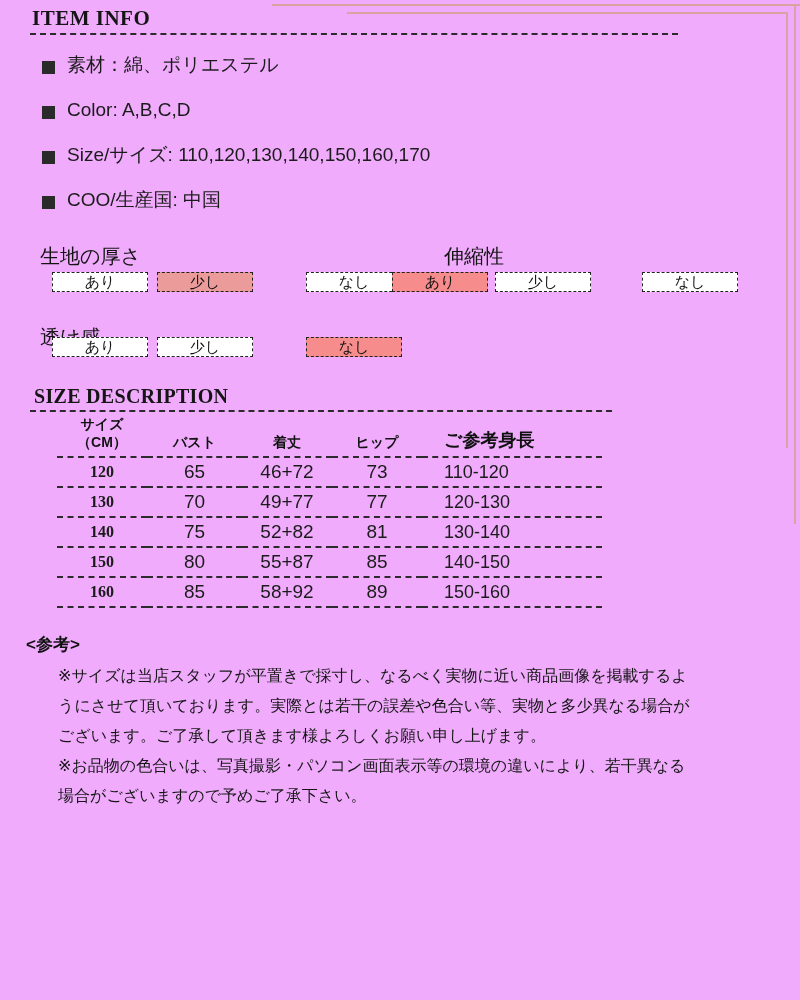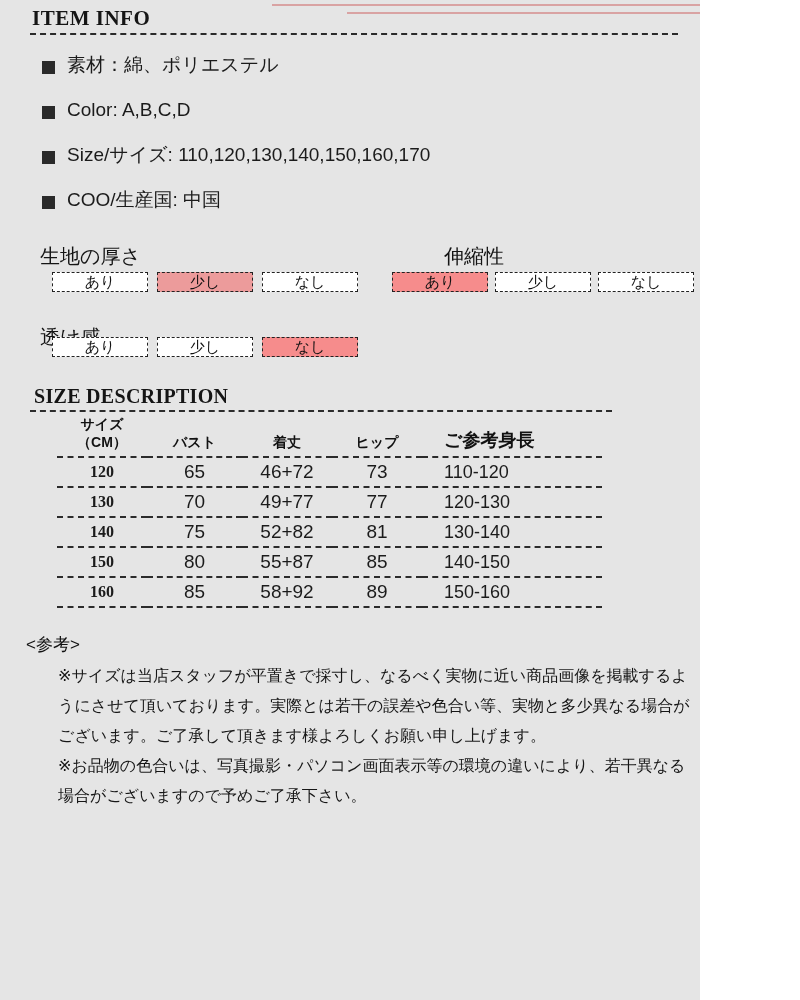--- a/index.html
+++ b/index.html
@@ -1,17 +1,17 @@
 <!DOCTYPE html>
 <html><head>
 <meta charset="utf-8">
 <style>
   * { margin:0; padding:0; box-sizing:border-box; }
   body { background:#ffffff; font-family:"Liberation Sans","DejaVu Sans",sans-serif; color:#1b1b1b; }
-  .page { position:relative; width:700px; height:1000px; background:#e5e5e5; overflow:hidden; }
+  .page { position:relative; width:800px; height:1000px; background:#f0abfc; overflow:hidden; }
 
   
   .frame { position:absolute; background:#d9a3a3; }
   .frame-top-outer  { left:272px; top:4px;  width:528px; height:2px; }
   .frame-top-inner  { left:347px; top:12px; width:441px; height:2px; }
   .frame-right-outer{ left:794px; top:4px;  width:2px;  height:520px; }
   .frame-right-inner{ left:786px; top:12px; width:2px;  height:436px; }
 
   .serif-title { font-family:"Liberation Serif","DejaVu Serif",serif; font-weight:bold; color:#151515; }
   .h-item-info { position:absolute; left:32px; top:6px; font-size:21px; letter-spacing:0.5px; }
@@ -28,40 +28,40 @@
   .lab-thickness { left:40px; top:243px; }
   .lab-stretch   { left:400px; top:243px;margin-left:44px; }
   .lab-sheer     { left:40px; top:324px; }
   .opt-row { position:absolute; display:flex; }
   .row-thickness { left:52px;  top:272px; }
   .row-stretch   { left:392px; top:272px; }
   .row-sheer     { left:52px;  top:337px; }
   .opt { width:96px; height:20px; line-height:17px; font-size:15px; text-align:center;
          border:1.5px dashed #222; background:#fff; margin-right:9px; color:#111; }
   .row-stretch .opt { margin-right:7px; }
-  .opt:last-child { margin-right:0; }
+  .opt:last-child { margin-right:0;margin-left:44px; }
 
   .h-size-desc { position:absolute; left:34px; top:385px; font-size:20px; letter-spacing:0.3px; }
   .div-size { left:30px; top:410px; width:582px; }
 
   
   table.size-table { position:absolute; left:57px; top:416px; width:545px; border-collapse:collapse; table-layout:fixed; }
   .size-table col.c1 { width:90px; }  .size-table col.c2 { width:95px; }
   .size-table col.c3 { width:90px; }  .size-table col.c4 { width:90px; }
   .size-table col.c5 { width:180px; }
   .size-table th { font-size:14px; font-weight:bold; height:22px; text-align:center;
                    border-bottom:2px dashed #2b2b2b; vertical-align:bottom; padding-bottom:4px; color:#111; }
   .size-table td { height:30px; text-align:center; border-bottom:2px dashed #2b2b2b; vertical-align:middle; }
   .size-table .c-size { font-family:"Liberation Serif","DejaVu Serif",serif; font-weight:bold; font-size:16px; }
   .size-table .c-num  { font-size:19px; }
   .size-table .c-height { text-align:left; padding-left:22px; font-size:18px; }
   .size-table th.c-height { text-align:left; padding-left:22px; }
 
   
-  .notes-title { position:absolute; left:26px; top:633px; font-size:17px; font-weight:normal; color:#111;text-align:right; }
+  .notes-title { position:absolute; left:26px; top:633px; font-size:17px; font-weight:bold; color:#111;text-align:right; }
   .note { position:absolute; left:58px; width:634px; font-size:16px; line-height:30px; color:#161616; }
   .note-1 { top:661px; }
   .note-2 { top:751px; }
 </style>
 </head>
 <body>
 
 <div class="page">
 
   <div class="frame frame-top-outer"></div>

